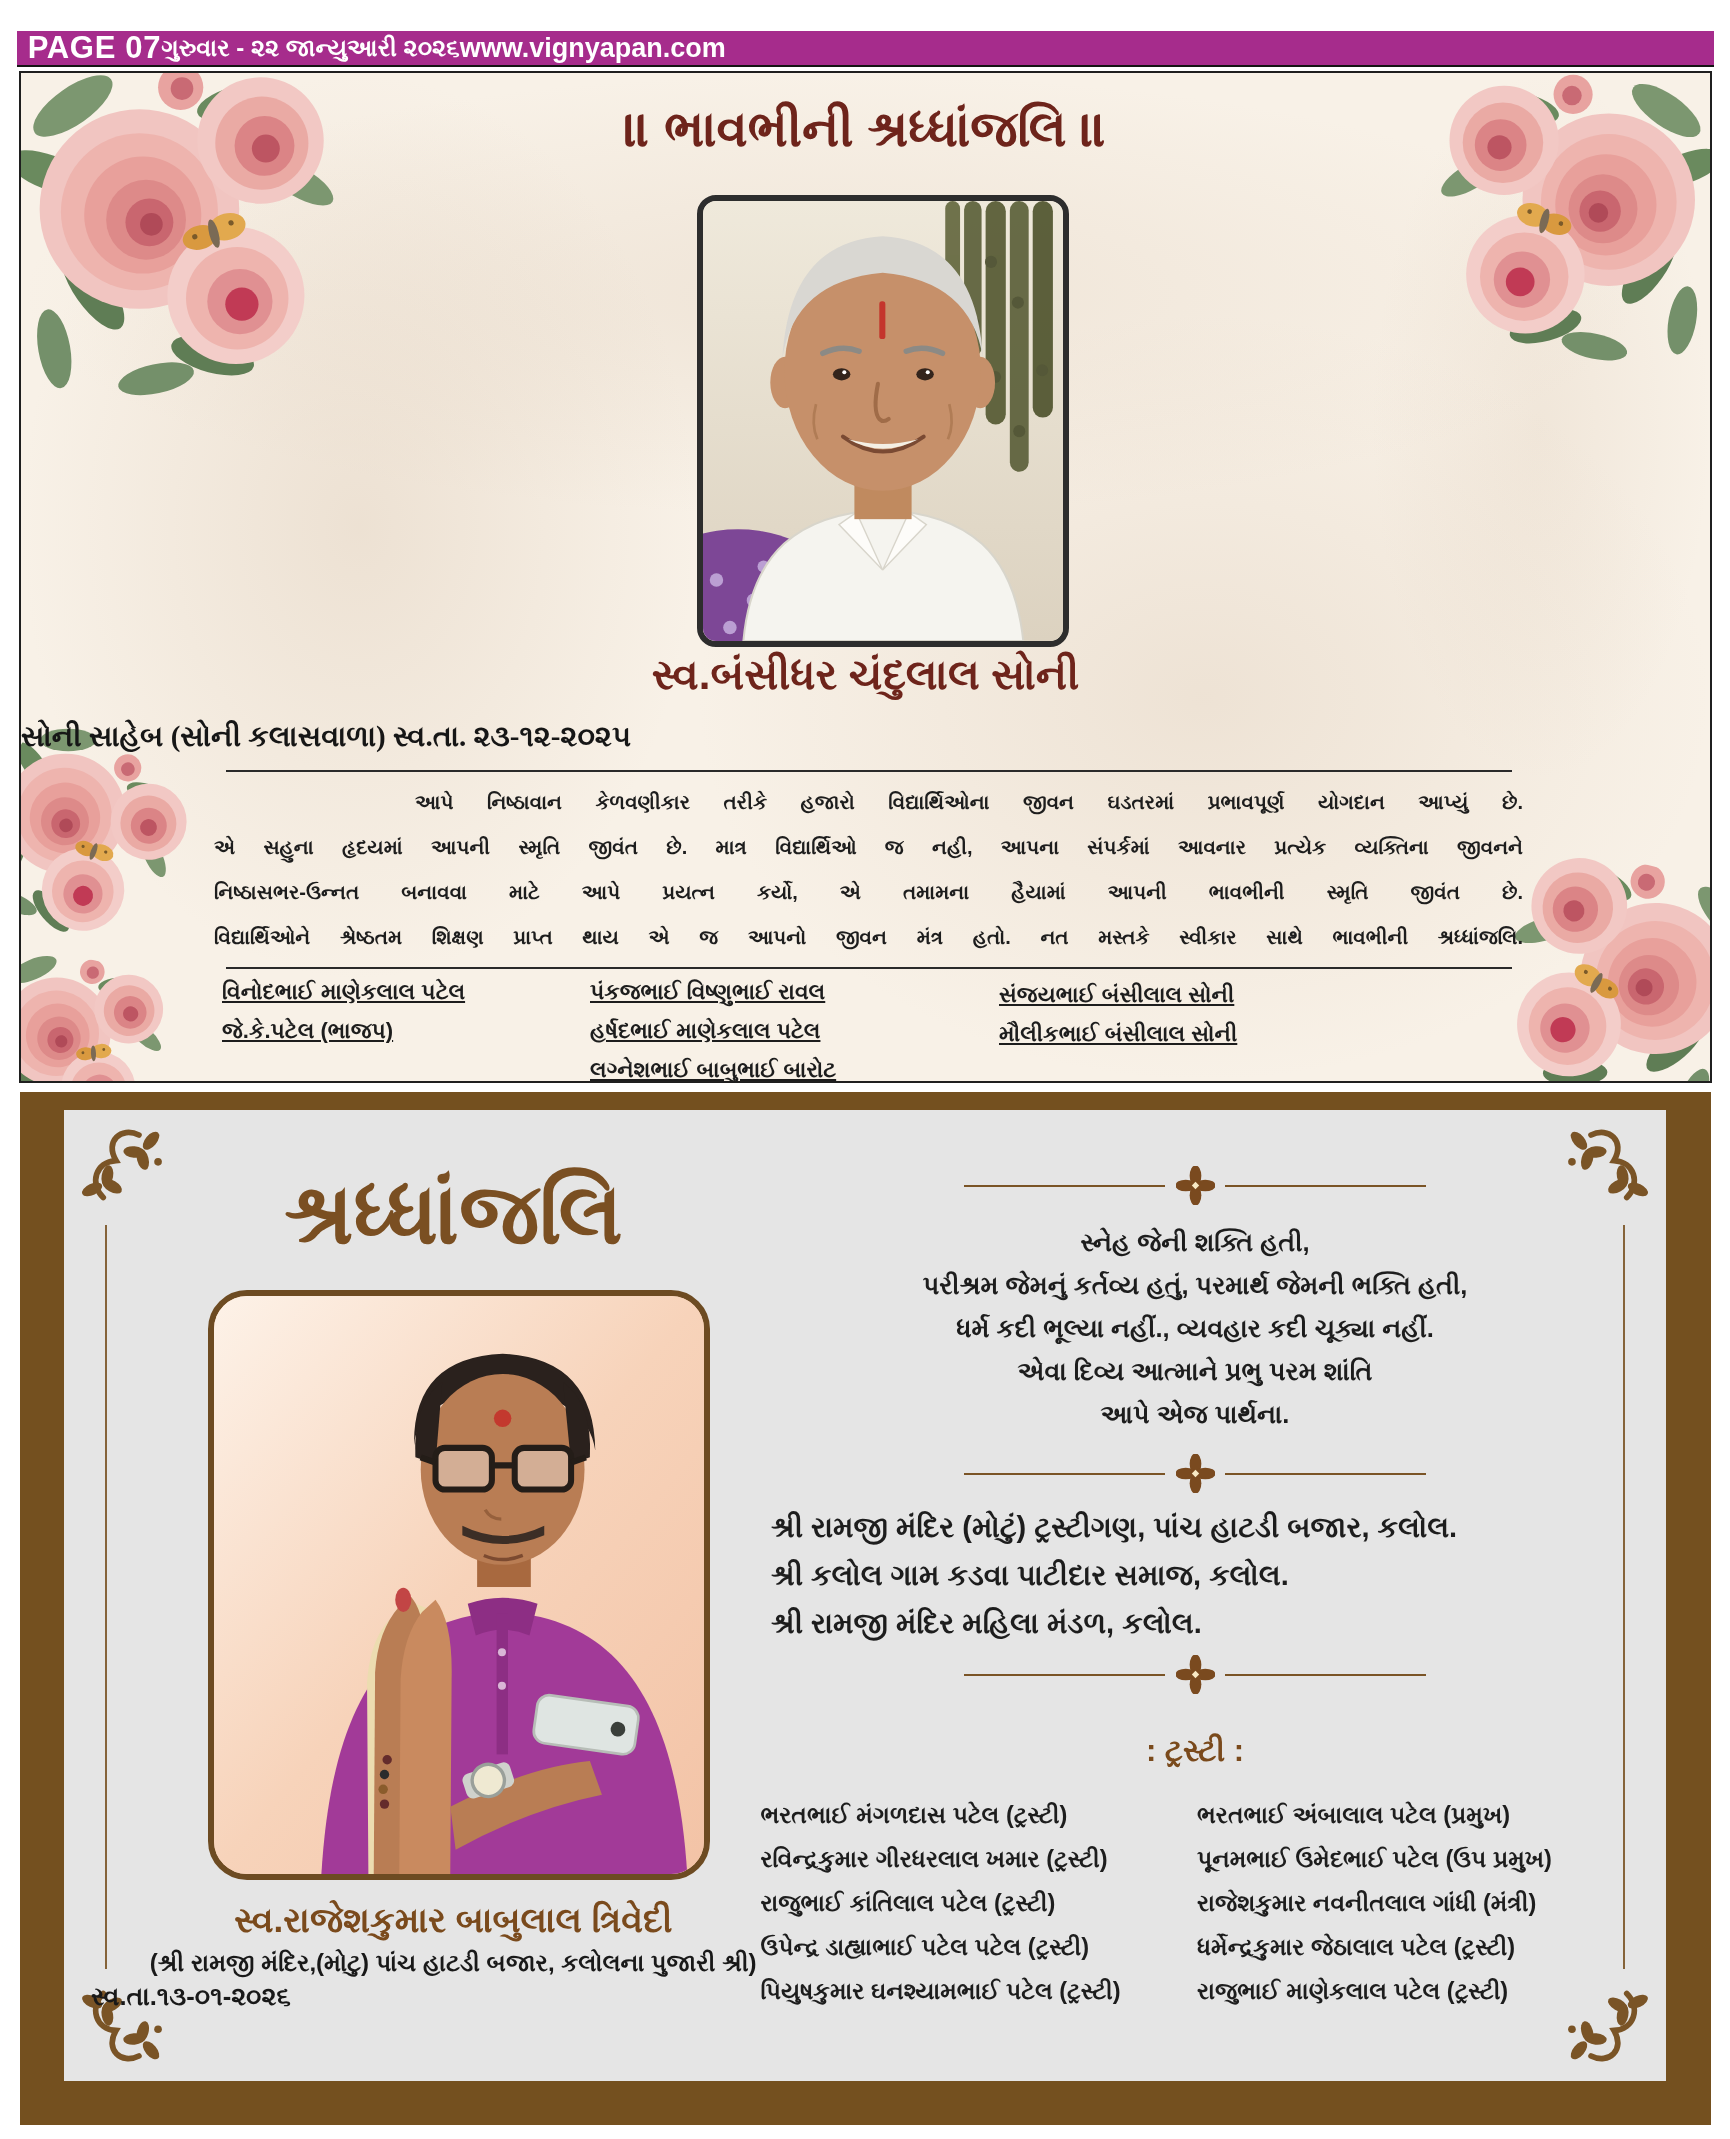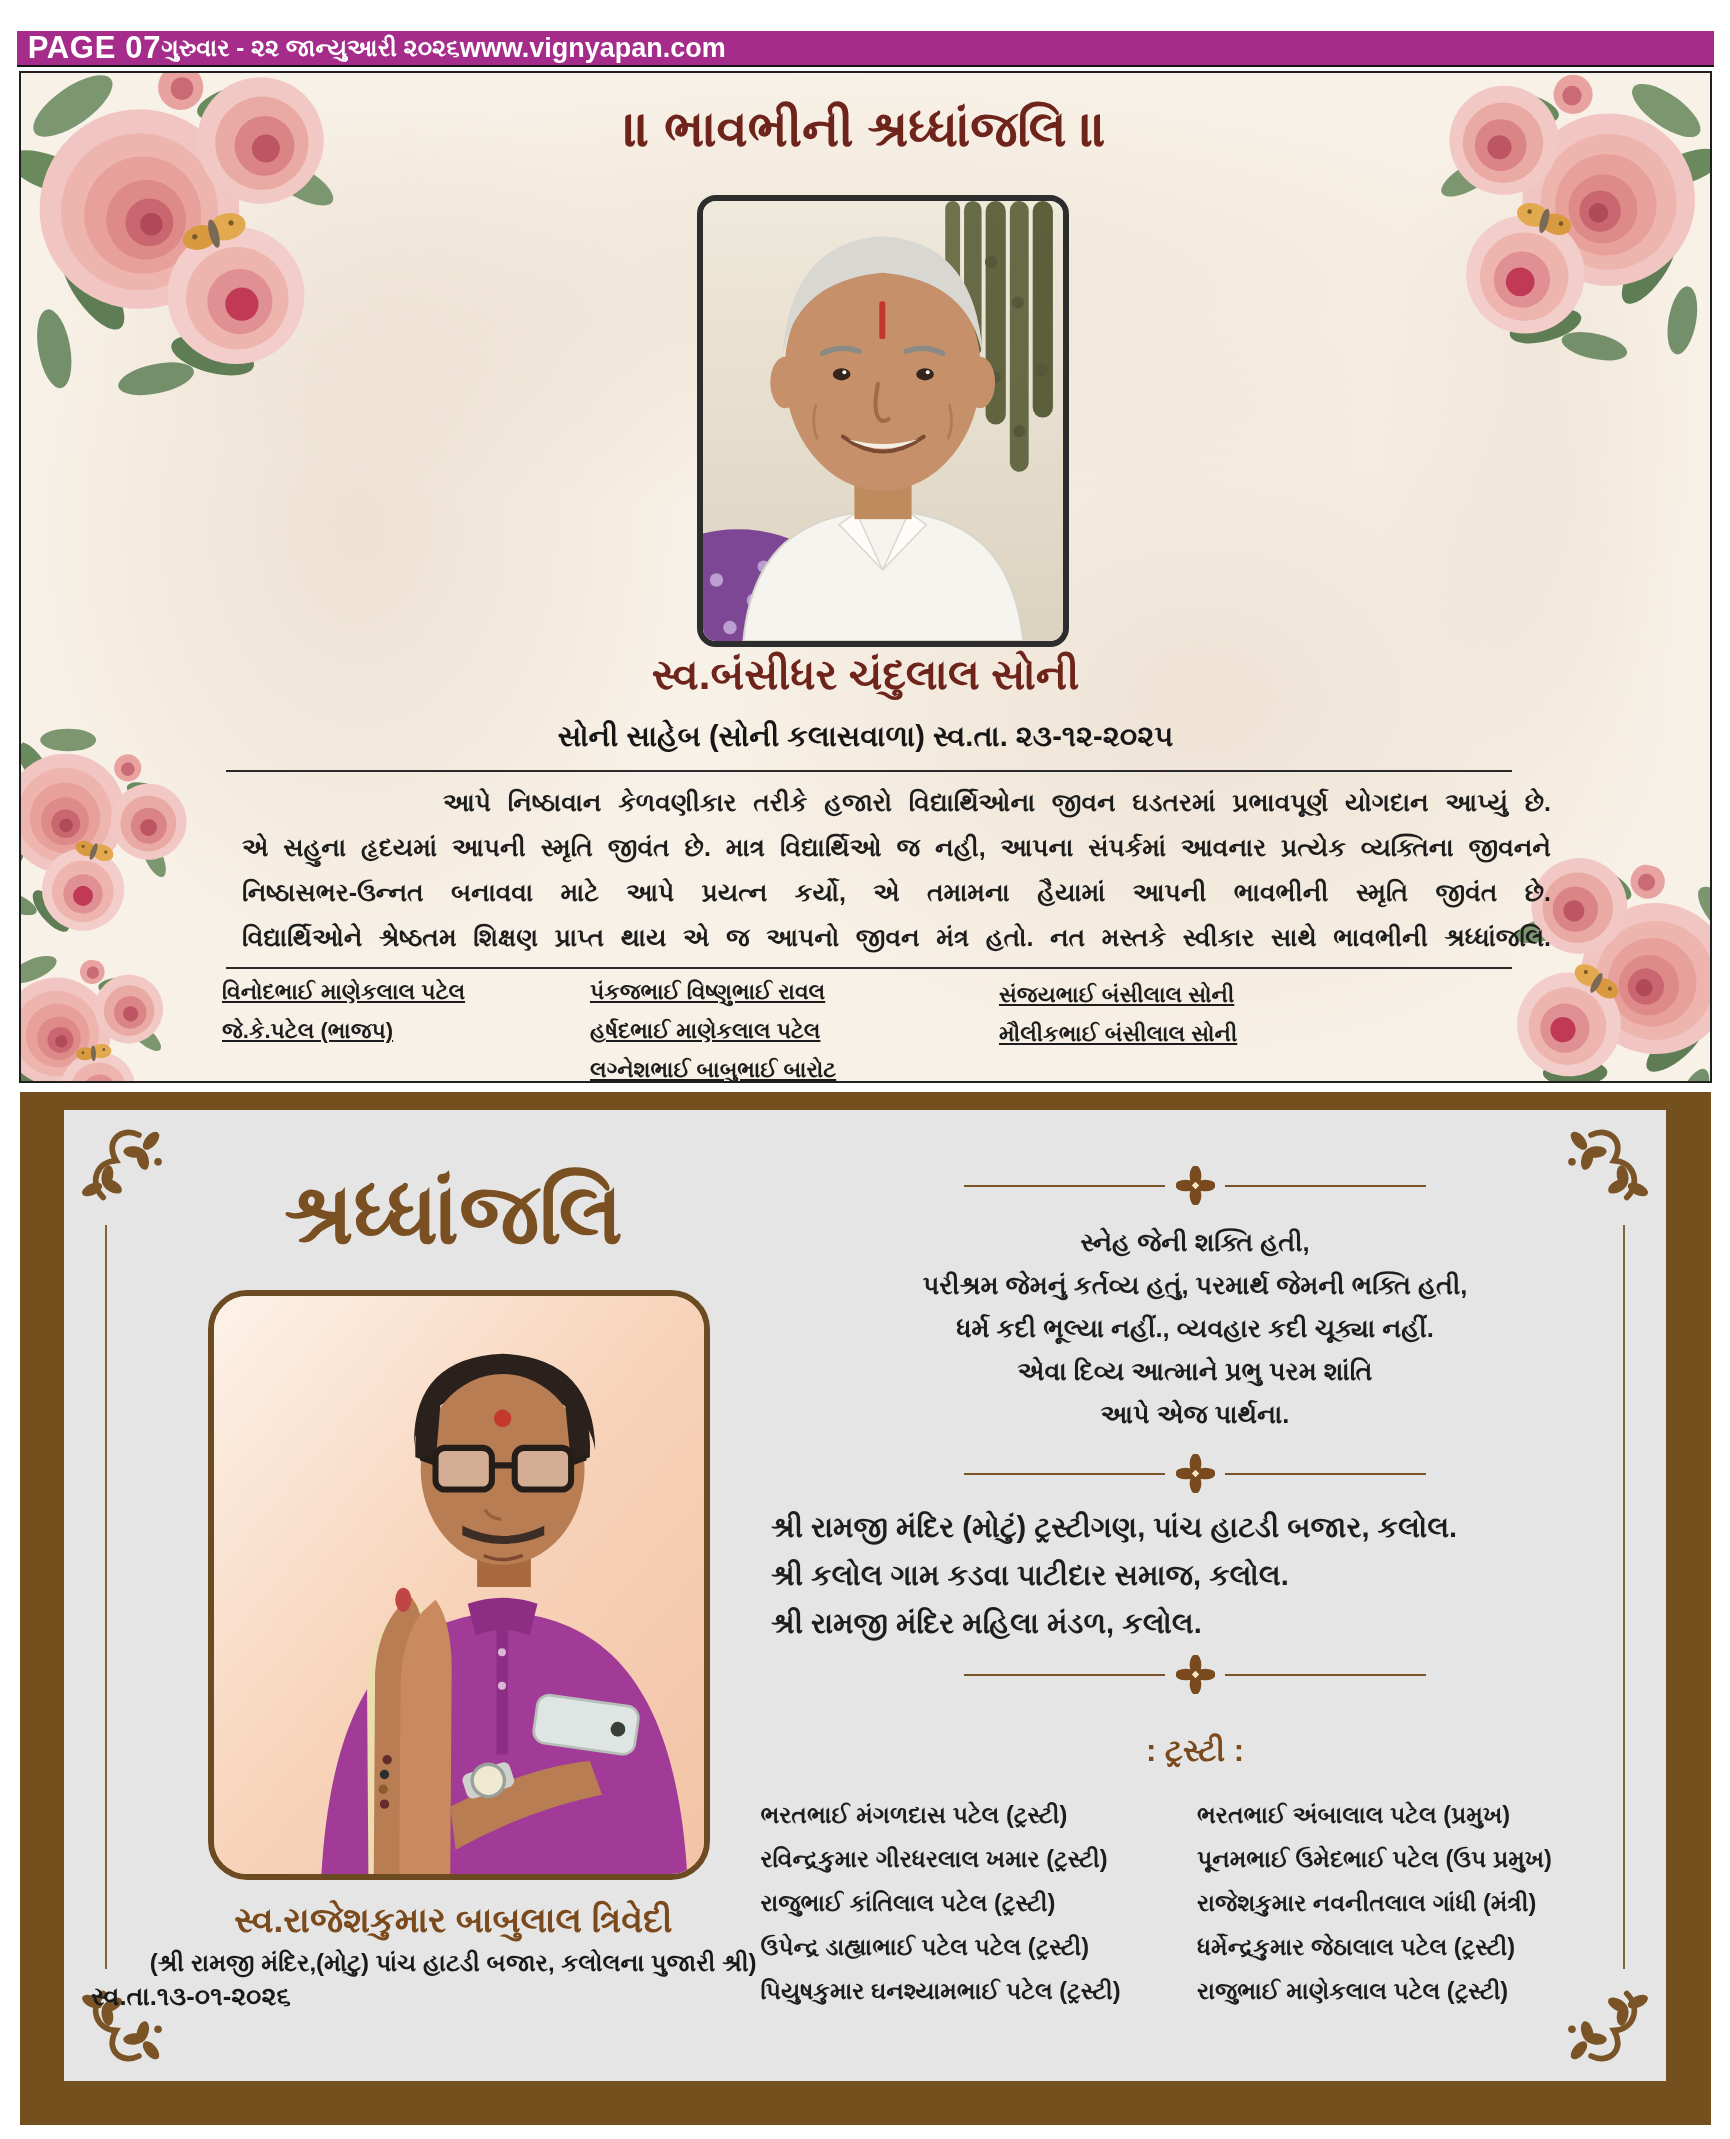--- a/index.html
+++ b/index.html
@@ -22,25 +22,25 @@
            radial-gradient(closest-side at 48% 22%, rgba(214,193,170,.26), transparent),
            radial-gradient(closest-side at 70% 62%, rgba(214,193,170,.30), transparent),
            radial-gradient(closest-side at 90% 35%, rgba(214,193,170,.22), transparent);}
   .c1-title{position:absolute;left:0;top:27px;width:100%;text-align:center;font-size:50px;
             font-weight:800;color:#6e241b;}
   .photo1{position:absolute;left:676px;top:122px;width:360px;height:440px;border:6px solid #2d2d2d;
           border-radius:19px;overflow:hidden;background:#e6decf;}
   .photo1 svg{display:block;width:100%;height:100%;}
   .c1-name{position:absolute;left:0;top:578px;width:100%;text-align:center;font-size:42px;
            font-weight:800;color:#6e241b;}
-  .c1-sub{position:absolute;left:0;top:647px;width:100%;text-align:center;font-size:29px;
-          font-weight:800;color:#161616;}
+  .c1-sub{position:absolute;left:0;top:647px;width:100%;text-align:left;font-size:29px;
+          font-weight:800;color:#161616;font-family:Liberation Serif, serif;}
   .c1-hr{position:absolute;left:205px;width:1286px;border-top:2px solid #2a2a2a;height:0;}
   .hr1{top:697px;} .hr2{top:894px;}
-  .c1-body{position:absolute;left:193px;top:707px;width:1309px;color:#1d1d1d;font-size:25px;margin-left:28px;}
+  .c1-body{position:absolute;left:193px;top:707px;width:1309px;color:#1d1d1d;font-size:20px;}
   .c1-body .bl{height:45px;line-height:45px;text-align:justify;text-align-last:justify;white-space:nowrap;}
   .c1-body .bl.first{padding-left:201px;box-sizing:border-box;}
   .mcol{position:absolute;color:#1d1d1d;font-size:22px;font-weight:800;text-decoration:underline;}
   .mcol div{height:39px;line-height:39px;}
   .mcol1{left:201px;top:899px;width:389px;}
   .mcol2{left:569px;top:899px;width:429px;}
   .mcol3{left:978px;top:902px;width:443px;}
 
   .roses{position:absolute;pointer-events:none;}
   .roses.tl{left:-8px;top:-6.7px;width:346px;height:346px;}

